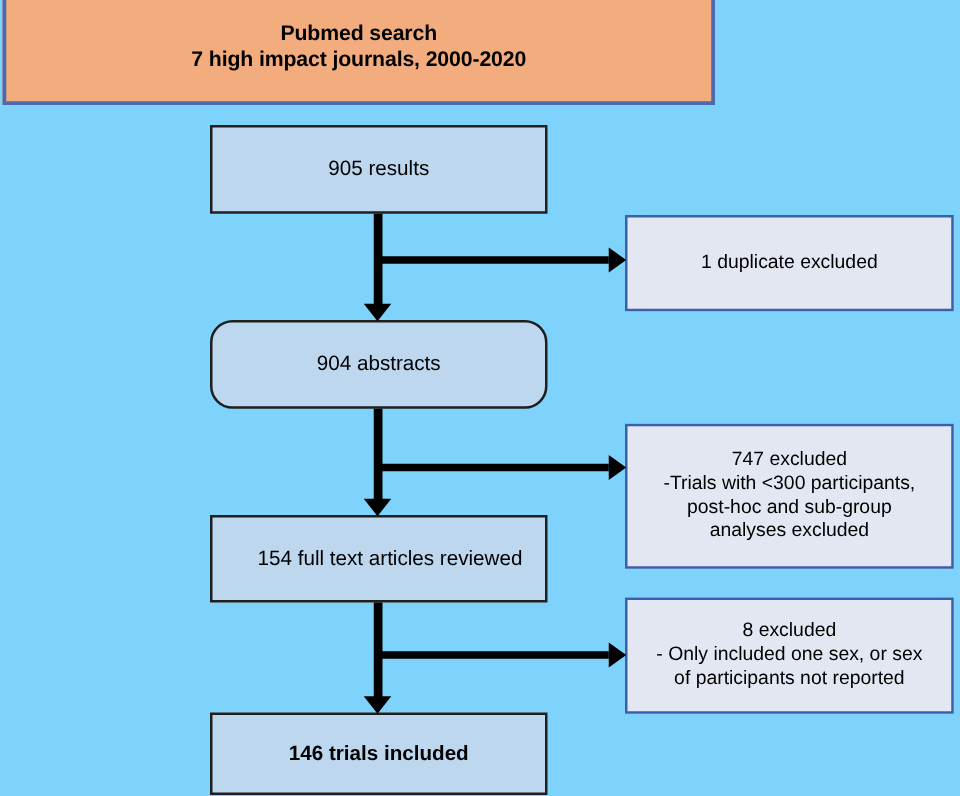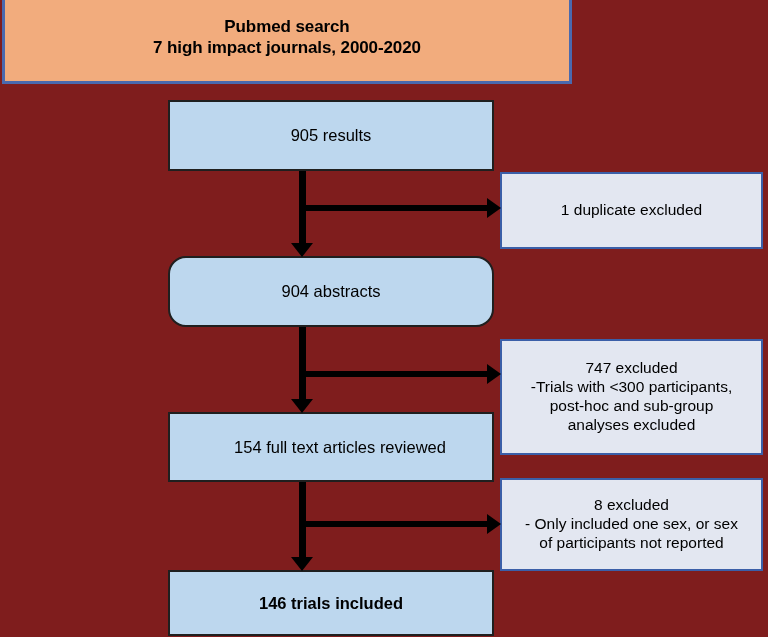--- a/index.html
+++ b/index.html
@@ -11,21 +11,21 @@
     width: 768px;
     height: 637px;
     font-family: "Liberation Sans", sans-serif;
     color: #000000;
     overflow: hidden;
   }
   #flowchart {
     position: relative;
     width: 768px;
     height: 637px;
-    background: #7f1d1d;
+    background: #7dd3fc;
   }
 
   
   .node {
     position: absolute;
     box-sizing: border-box;
     display: flex;
     align-items: center;
     justify-content: center;
     text-align: center;
@@ -46,21 +46,21 @@
     background: #F2AC7D;
     border: 3px solid #4A69AE;
     font-size: 17px;
     font-weight: bold;
     letter-spacing: -0.1px;
   }
 
   
   .stage-box {
     left: 168px;
-    width: 326px;
+    width: 270px;
     background: #BDD7EE;
     border: 2px solid #1F1F1F;
     font-size: 16.5px;
   }
   .stage-1 { top: 100px; height: 71px; }
   .stage-2 { top: 256px; height: 71px; border-radius: 18px; }
   .stage-3 { top: 412px; height: 70px; padding-left: 18px; }
   .stage-4 { top: 570px; height: 66px; font-weight: bold; }
 
   

